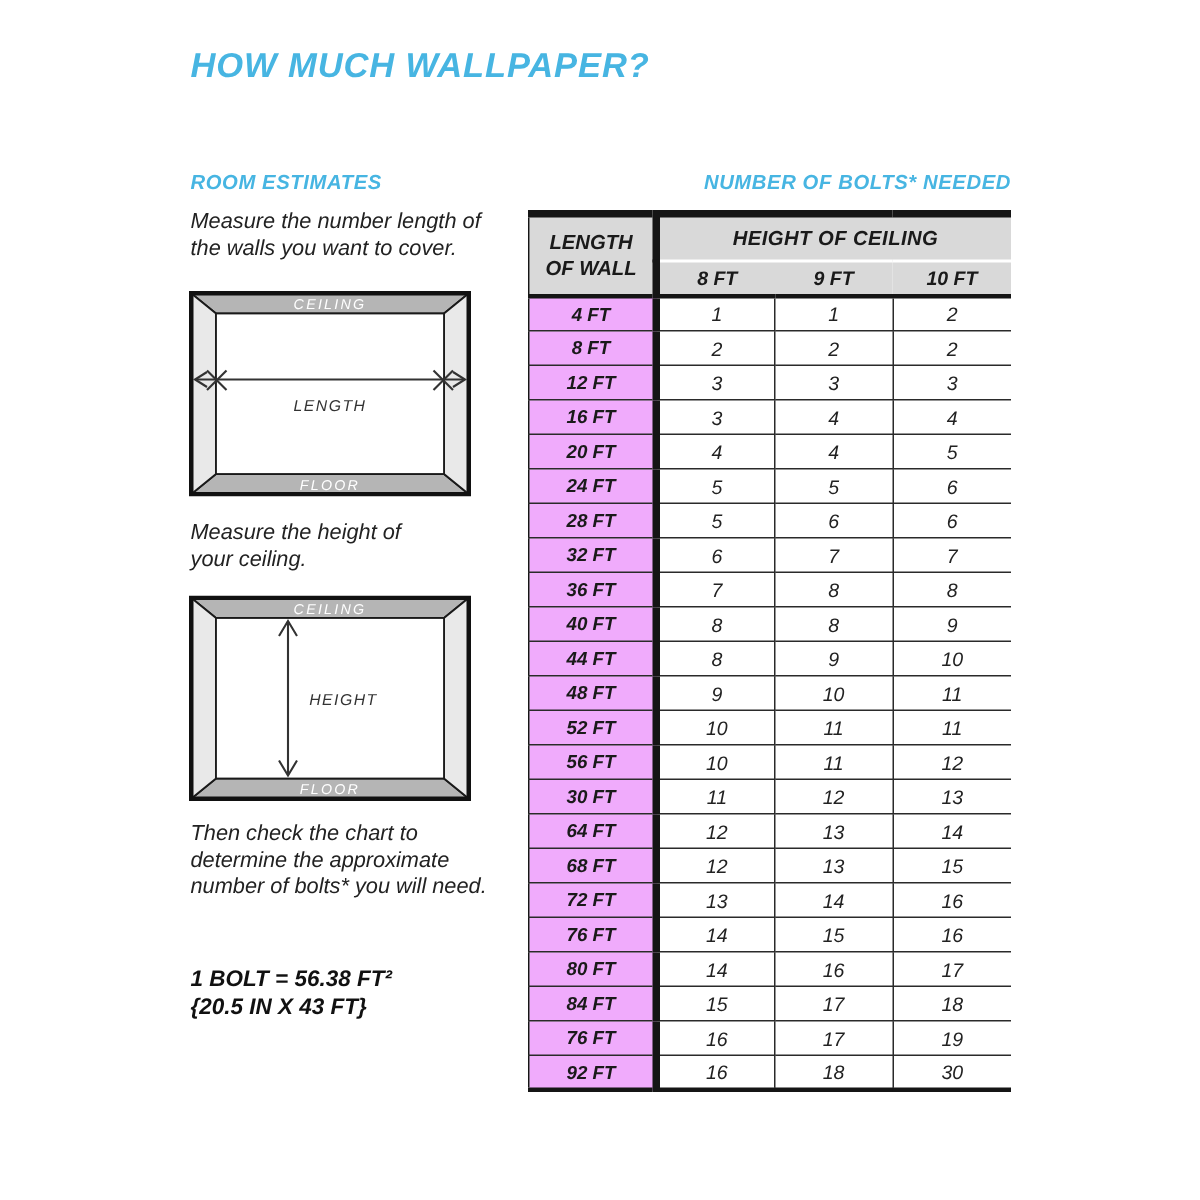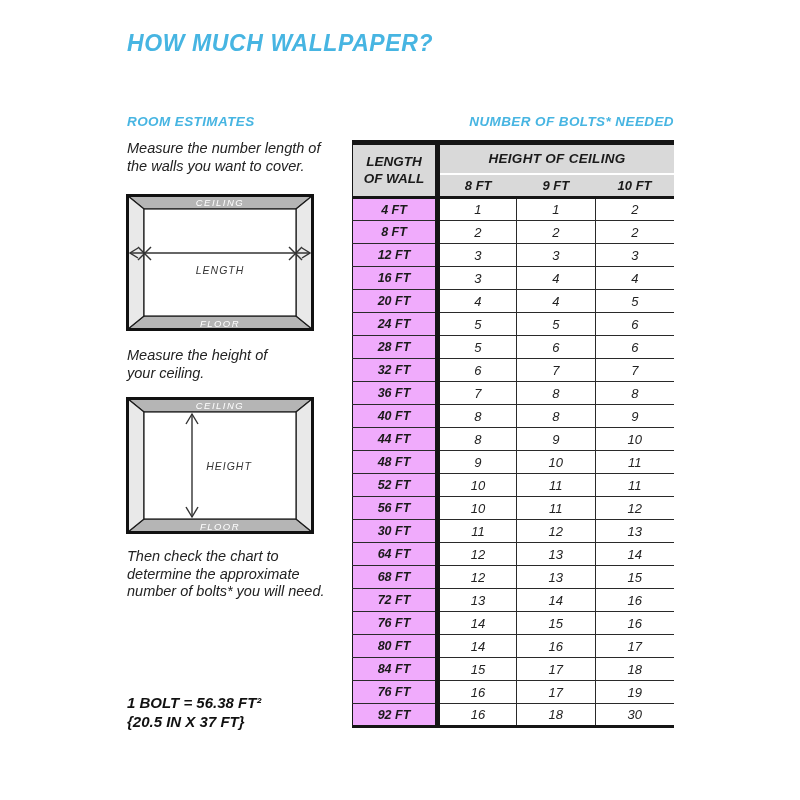--- a/index.html
+++ b/index.html
@@ -39,21 +39,21 @@
   .diagram1 { top: 194px; }
   .diagram2 { top: 397px; }
 
   .footnote {
     position: absolute; left: 127px; top: 634px;
     font-size: 15px; font-weight: bold; line-height: 1.25; color: #111;
   }
   .footnote .indent { padding-left: 11px; }
 
   .bolt-info {
-    position: absolute; left: 127px; top: 694px;
+    position: absolute; left: 127px; top: 644px;
     font-size: 15px; font-weight: bold; line-height: 1.25; color: #111;
   }
 
   .bolts-table-wrap { position: absolute; left: 352px; top: 140px; width: 322px; }
   table.bolts {
     width: 322px;
     border-collapse: collapse;
     border-top: 5px solid #151515;
     border-bottom: 3px solid #151515;
     table-layout: fixed;
@@ -153,21 +153,21 @@
     <text x="103" y="73" text-anchor="middle" font-size="10.5" letter-spacing="1" fill="#333333">HEIGHT</text>
   </svg>
 
   <div class="para step3">Then check the chart to
 determine the approximate
 number of bolts* you will need.</div>
 
 
   <div class="bolt-info">
     <div>1 BOLT = 56.38 FT²</div>
-    <div>{20.5 IN X 37 FT}</div>
+    <div>{20.5 IN X 43 FT}</div>
   </div>
 
   <div class="section-heading table-heading">NUMBER OF BOLTS* NEEDED</div>
 
   <div class="bolts-table-wrap">
     <table class="bolts">
       <thead>
         <tr>
           <th class="length-head" rowspan="2">LENGTH
 OF WALL</th>

